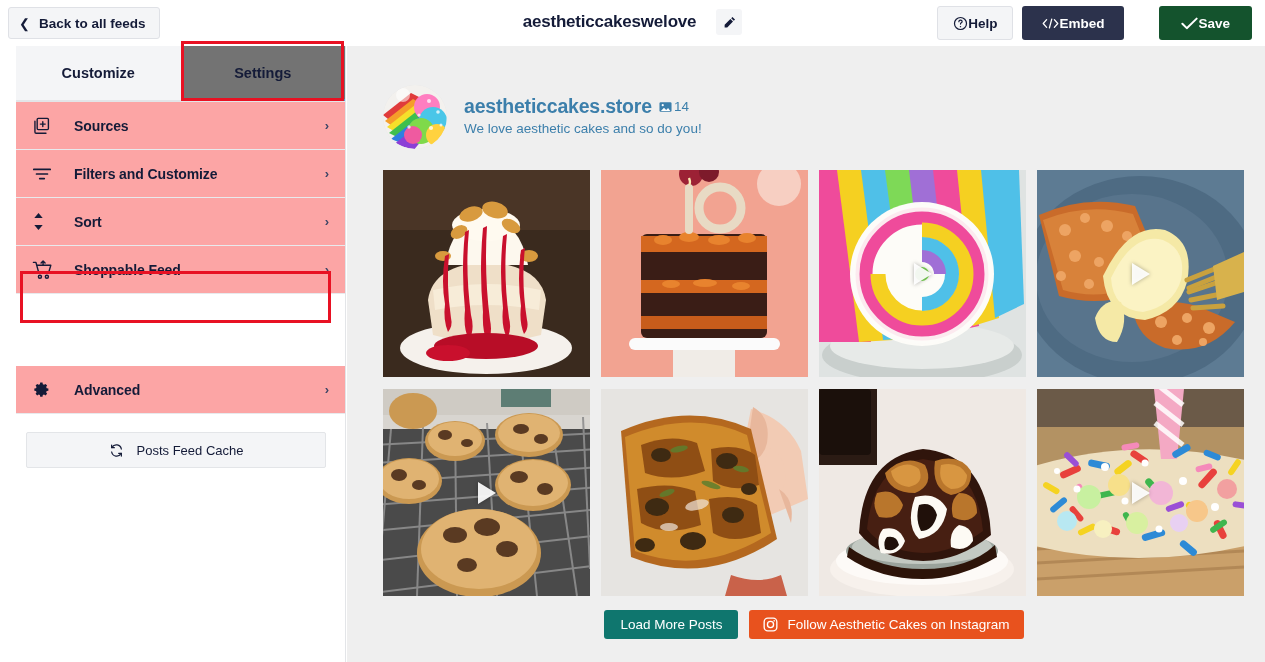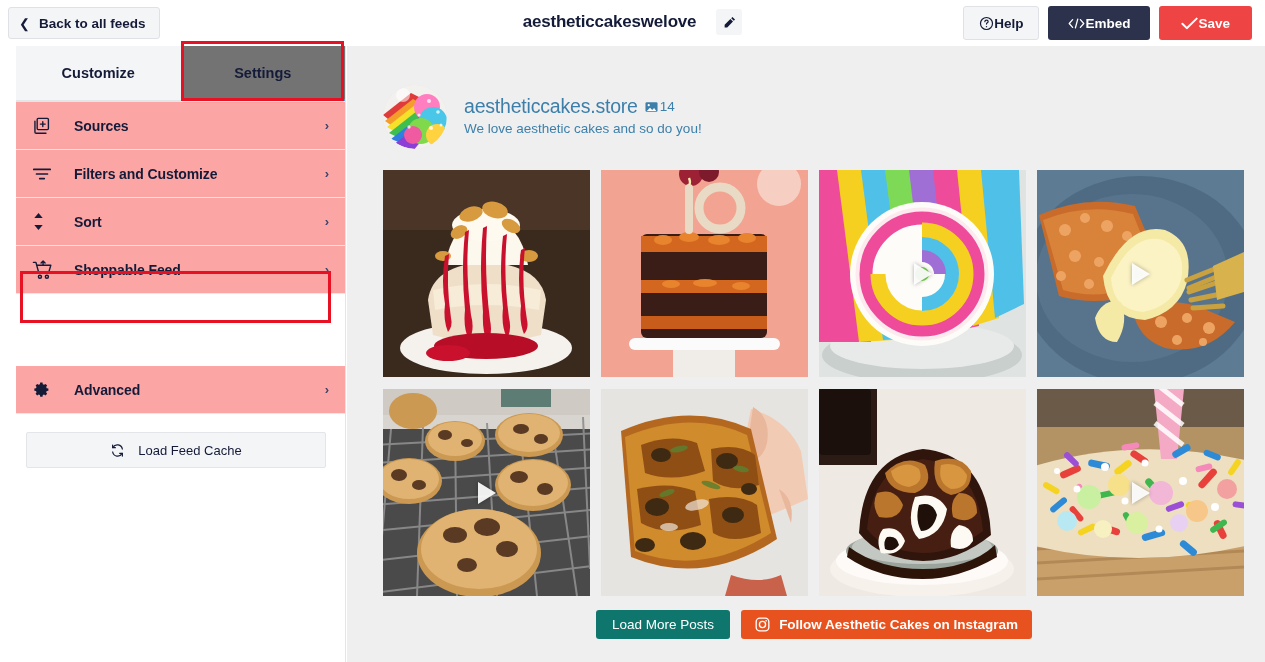--- a/index.html
+++ b/index.html
@@ -40,21 +40,21 @@
     position: absolute; right: 13px; top: 6px;
     display: flex; align-items: center; gap: 9px;
   }
   .btn {
     height: 34px; border-radius: 3px; display: flex; align-items: center; 
     font-size: 13.5px; font-weight: bold; cursor: pointer; padding: 0 15px;
     border: 1px solid transparent; white-space: nowrap;
   }
   .btn-help { background: #f4f5f7; border-color: #dfe1e6; color: #141b38; }
   .btn-embed { background: #2c324c; color: #ffffff; padding: 0 19px; }
-  .btn-save { background: #ef4444; color: #ffffff; padding: 0 21px; }
+  .btn-save { background: #14532d; color: #ffffff; padding: 0 21px; margin-left: 26px; }
 
   
   .body-wrap { position: absolute; left: 16px; top: 46px; width: 1265px; height: 616px; }
 
   
   .sidebar {
     position: absolute; left: 0; top: 0; width: 330px; height: 616px;
     background: #ffffff; border-right: 1px solid #e3e5e8;
   }
   .tabs { display: flex; height: 56px; border-bottom: 1px solid #e3e5e8; position: relative; }
@@ -97,21 +97,21 @@
     position: absolute; left: 331px; top: 0; width: 934px; height: 616px;
     background: #efefef; overflow: hidden;
   }
   .profile { display: flex; align-items: flex-start; padding: 39px 0 0 36px; gap: 17px; }
   .avatar {
     width: 64px; height: 64px; border-radius: 50%; flex: none; overflow: hidden;
     background: #e9e9e9; position: relative;
   }
   .profile-text { padding-top: 10px; }
   .profile-name-row { display: flex; align-items: center; gap: 7px; }
-  .profile-name { font-size: 19.5px; font-weight: normal; color: #3c7fab; letter-spacing: -0.2px; }
+  .profile-name { font-size: 19.5px; font-weight: bold; color: #3c7fab; letter-spacing: -0.2px; }
   .photo-count { display: flex; align-items: center; gap: 2px; font-size: 13.5px; color: #3c7fab; font-weight: normal; }
   .profile-bio { font-size: 13.5px; color: #3c7fab; margin-top: 3px; }
 
   .grid {
     display: grid; grid-template-columns: repeat(4, 207px);
     gap: 12px 11px; padding: 21px 0 0 36px;
   }
   .tile { width: 207px; height: 207px; position: relative; overflow: hidden; background: #ddd; }
   .tile-img { position: absolute; inset: 0; }
   .play {
@@ -126,21 +126,21 @@
     padding-top: 14px;
   }
   .load-more {
     height: 29px; background: #0f766e; color: #ffffff; border-radius: 3px;
     display: flex; align-items: center; padding: 0 16px; font-size: 13.5px;
     cursor: pointer; border: none;
   }
   .follow-btn {
     height: 29px; background: #e8521e; color: #ffffff; border-radius: 3px;
     display: flex; align-items: center; gap: 9px; padding: 0 14px;
-    font-size: 13.5px; font-weight: bold; cursor: pointer; border: none;
+    font-size: 13.5px; font-weight: normal; cursor: pointer; border: none;
   }
 
   svg { display: block; }
 </style>
 </head>
 <body>
 
 <div class="topbar">
 
   <div class="back-btn">
@@ -270,21 +270,21 @@
 
     <div class="clear-cache-wrap">
       <div class="clear-cache">
         <span>
           <svg width="15" height="15" viewBox="0 0 18 18" fill="none" stroke="#141b38" stroke-width="1.5" stroke-linecap="round">
             <path d="M14.8 7.2A6 6 0 003.6 5.4"></path>
             <path d="M3.2 10.8a6 6 0 0011.2 1.8"></path>
             <path d="M3.2 2.4v3.2h3.2M14.8 15.6v-3.2h-3.2"></path>
           </svg>
         </span>
-        <span>Load Feed Cache</span>
+        <span>Posts Feed Cache</span>
       </div>
     </div>
 
     <div class="shoppable-highlight"></div>
   </div>
 
   <div class="preview">
 
     <div class="profile">
       <div class="avatar">

